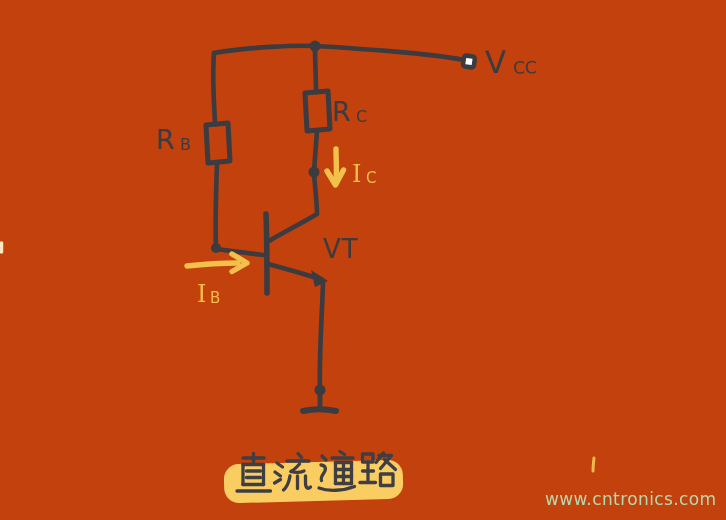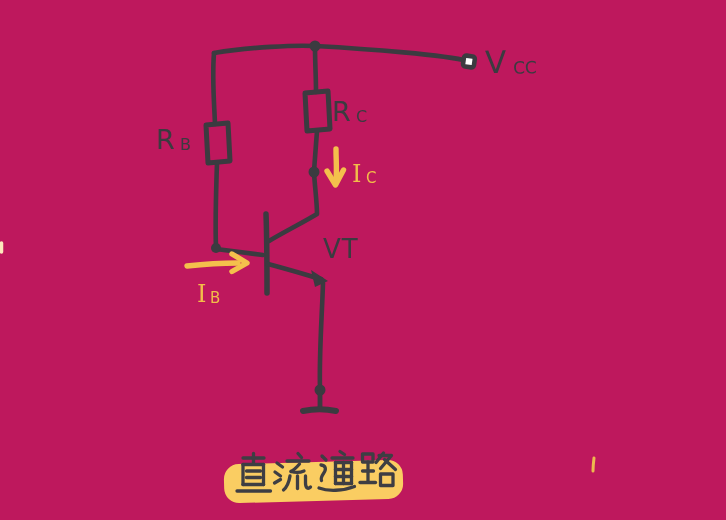--- a/index.html
+++ b/index.html
@@ -1,16 +1,16 @@
 <!DOCTYPE html>
 <html><head>
 <meta charset="utf-8">
 <style>
   html,body{margin:0;padding:0;background:#ffffff;}
-  .stage{position:relative;width:726px;height:520px;background:#be185d;overflow:hidden;
+  .stage{position:relative;width:726px;height:520px;background:#c2410c;overflow:hidden;
          font-family:"DejaVu Sans", sans-serif;}
   svg{position:absolute;left:0;top:0;}
   .ink{stroke:#3b3b40;fill:none;stroke-linecap:round;stroke-linejoin:round;}
   .yellow{stroke:#f4c04c;fill:none;stroke-linecap:round;stroke-linejoin:round;}
   .glyph{stroke:#3e3e43;fill:none;stroke-width:3.3;stroke-linecap:round;stroke-linejoin:round;}
   text{fill:#3b3b40;font-family:"DejaVu Sans", sans-serif;}
   .cur-label{fill:#f2bd49;font-family:"DejaVu Serif", serif;}
   .cur-sub{fill:#f2bd49;font-family:"DejaVu Sans", sans-serif;}
   .caption-hidden{position:absolute;left:230px;top:450px;width:180px;height:50px;
          font-size:40px;letter-spacing:4px;color:transparent;white-space:nowrap;margin-top:40px;}
@@ -142,13 +142,14 @@
         <path d="M26.5,4 L19,13.5"></path>
           <path d="M22,6.5 H34.5 L23.5,19.5"></path>
         <path d="M27.5,10.5 L38.5,20.5"></path>
           <path d="M23.5,25 H36 V36.5 H23.5 Z"></path>
       </g>
     </g>
   </svg>
 
   <div class="caption-hidden">直流通路</div>
 
+  <div class="watermark">www.cntronics.com</div>
 </div>
 
 </body></html>

